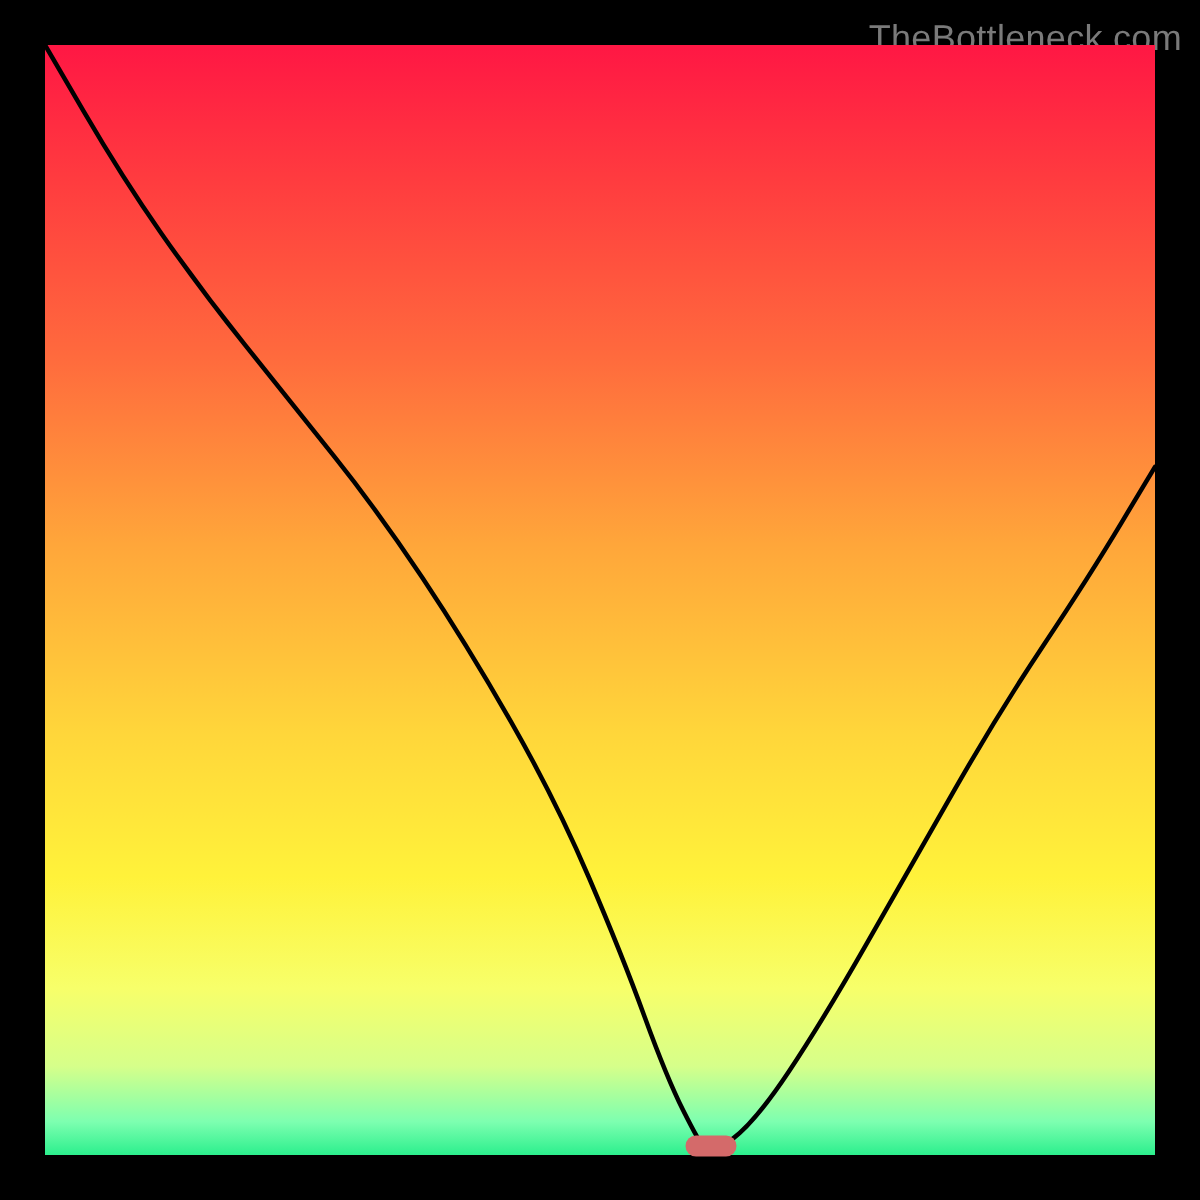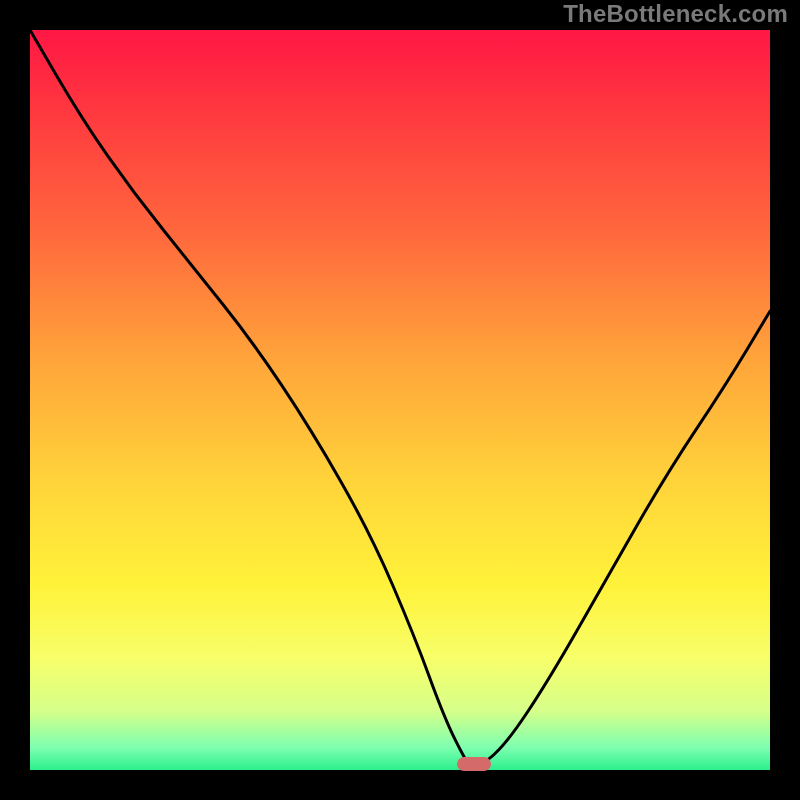--- a/index.html
+++ b/index.html
@@ -18,25 +18,25 @@
   }
   .plot {
     position: absolute;
     left: 30px;
     top: 30px;
     width: 740px;
     height: 740px;
   }
   .watermark {
     position: absolute;
-    top: 0;
+    top: 12px;
     right: 12px;
     font-family: Arial, Helvetica, sans-serif;
     font-size: 24px;
-    font-weight: 700;
+    font-weight: 400;
     color: #7a7a7a;
     letter-spacing: 0.2px;
   }
   
   .dip-marker {
     position: absolute;
     width: 34px;
     height: 14px;
     border-radius: 7px;
     background: #d46a6a;

